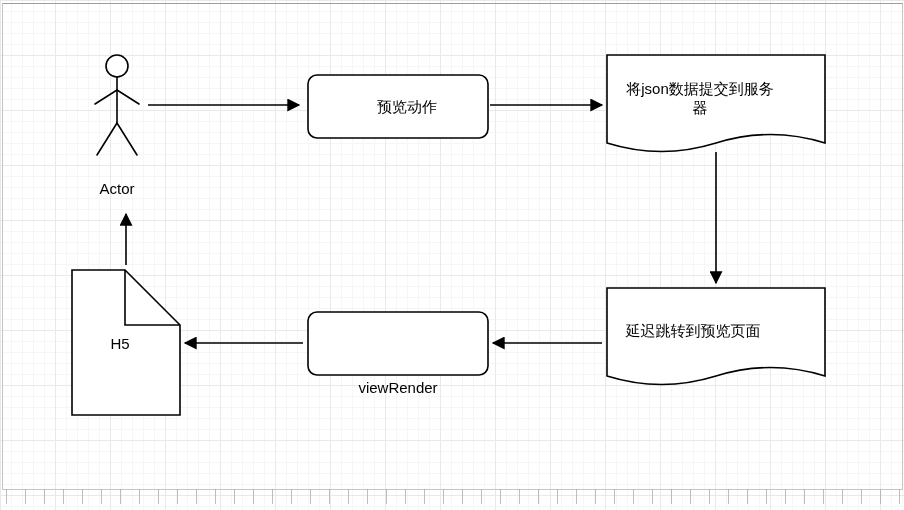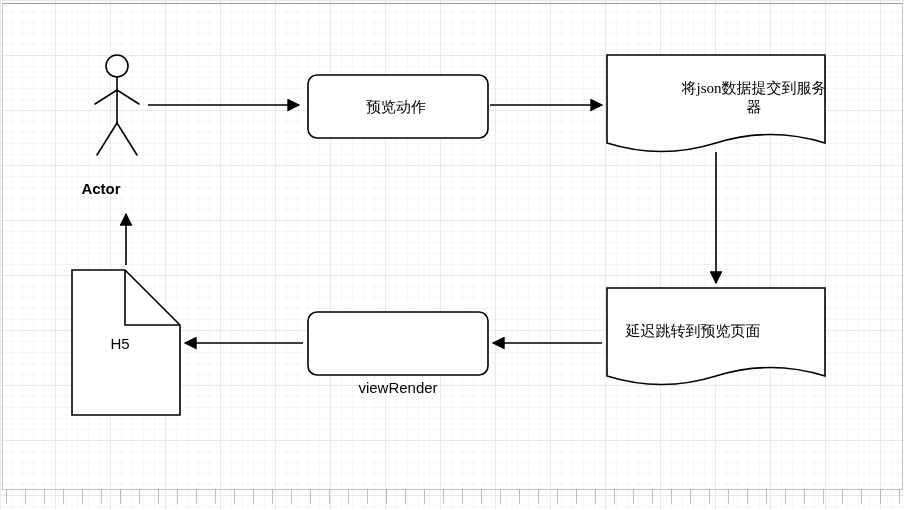--- a/index.html
+++ b/index.html
@@ -67,25 +67,25 @@
     </g>
 
     <line x1="148" y1="105" x2="299" y2="105" stroke="#000" stroke-width="1.6" marker-end="url(#ah)"></line>
     <line x1="490" y1="105" x2="602" y2="105" stroke="#000" stroke-width="1.6" marker-end="url(#ah)"></line>
     <line x1="716" y1="152" x2="716" y2="283" stroke="#000" stroke-width="1.6" marker-end="url(#ah)"></line>
     <line x1="602" y1="343" x2="493" y2="343" stroke="#000" stroke-width="1.6" marker-end="url(#ah)"></line>
     <line x1="303" y1="343" x2="185" y2="343" stroke="#000" stroke-width="1.6" marker-end="url(#ah)"></line>
     <line x1="126" y1="265" x2="126" y2="214" stroke="#000" stroke-width="1.6" marker-end="url(#ah)"></line>
   </svg>
 
-  <div class="lbl" style="left:68px;top:178px;width:66px;height:20px;font-weight:bold;">Actor</div>
+  <div class="lbl" style="left:84px;top:178px;width:66px;height:20px;">Actor</div>
 
-  <div class="lbl" style="left:296px;top:75px;width:200px;height:63px;">预览动作</div>
+  <div class="lbl" style="left:307px;top:75px;width:200px;height:63px;">预览动作</div>
 
-  <div class="lbl" style="left:680px;top:58px;width:148px;height:80px;font-family:Liberation Serif, serif;">将json数据提交到服务器</div>
+  <div class="lbl" style="left:626px;top:58px;width:148px;height:80px;">将json数据提交到服务器</div>
 
   <div class="lbl" style="left:607px;top:288px;width:172px;height:85px;">延迟跳转到预览页面</div>
 
   <div class="lbl" style="left:308px;top:312px;width:180px;height:63px;margin-top:44px;">viewRender</div>
 
   <div class="lbl" style="left:72px;top:326px;width:96px;height:34px;">H5</div>
 
   <div class="page-border"></div>
   <div class="bottom-ticks"></div>
 

